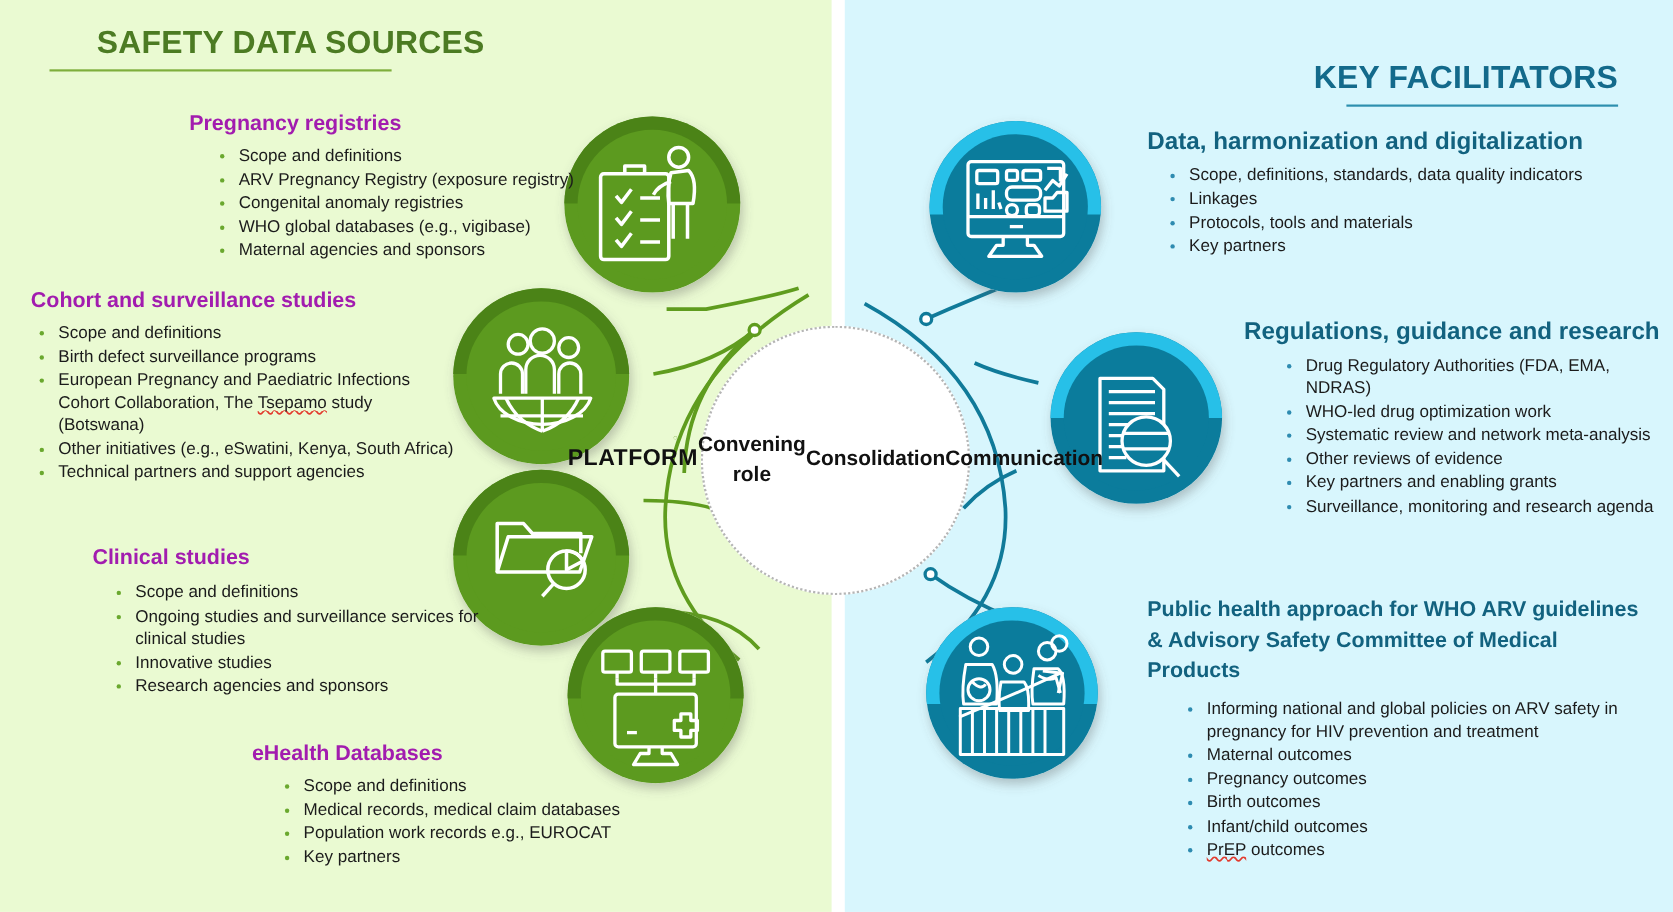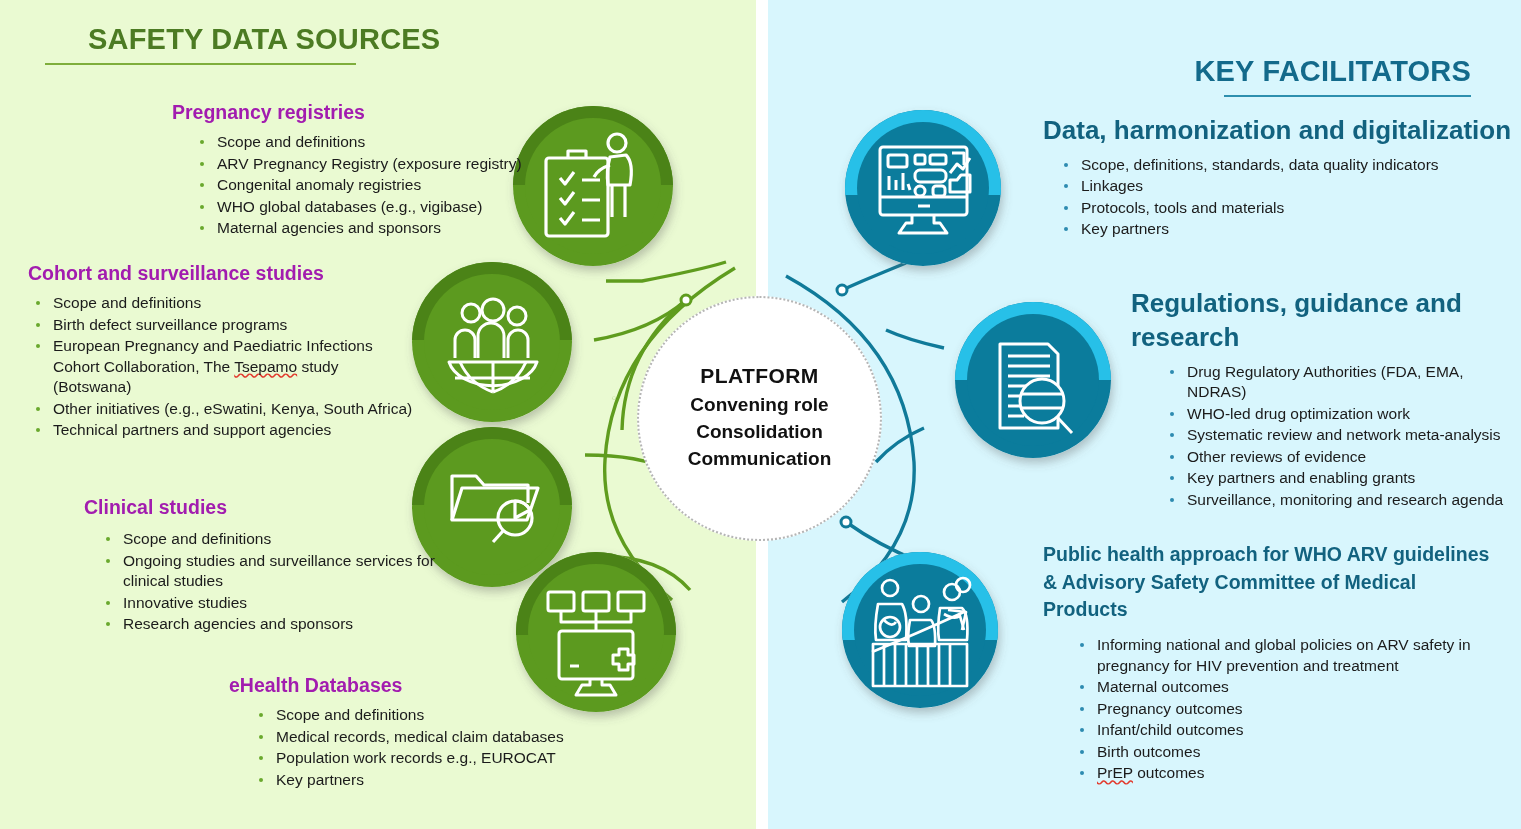--- a/index.html
+++ b/index.html
@@ -64,32 +64,32 @@
   #b-preg ul{margin-left:20px;}
 
   
   #b-data   {left:1043px;top:114px;width:470px;}
   #b-reg    {left:1131px;top:287px;width:390px;}
   #b-public {left:1043px;top:541px;width:460px;}
   #b-reg ul{margin-top:4px;margin-left:31px;}
   #b-public ul{margin-top:11px;margin-left:29px;}
   #b-data ul{margin-top:5px;margin-left:13px;}
   #b-public h3{line-height:1.42;}
-  #b-reg h3, #b-data h3{font-size:26px;}
+  #b-reg h3, #b-data h3{font-size:22px;}
   #b-public h3{font-size:19.5px;}
 
   
   svg.graphic{position:absolute;left:0;top:0;width:1521px;height:829px;pointer-events:none;}
 
   
   .hub{
     position:absolute;left:637px;top:296px;width:245px;height:245px;
     border-radius:50%;background:#ffffff;
     border:2px dotted #b5b5b5;
-    display:flex;flex-direction:column;align-items:center;justify-content:center;
+    display:flex;flex-direction:row;align-items:center;justify-content:center;
     box-sizing:border-box;
   }
   .hub .l1{font-size:21px;font-weight:bold;color:#111;letter-spacing:.4px;margin-bottom:4px;}
   .hub .l2{font-size:19px;font-weight:bold;color:#111;line-height:1.42;text-align:center;}
 </style>
 </head>
 <body>
 
 <div class="stage">
 
@@ -369,22 +369,22 @@
       <li>Surveillance, monitoring and research agenda</li>
     </ul>
   </div>
 
   <div class="block blue" id="b-public">
     <h3>Public health approach for WHO ARV guidelines &amp;  Advisory Safety Committee of Medical Products</h3>
     <ul>
       <li>Informing national and global policies on ARV safety in pregnancy for HIV prevention and treatment</li>
       <li>Maternal outcomes</li>
       <li>Pregnancy outcomes</li>
+      <li>Birth outcomes</li>
       <li>Infant/child outcomes</li>
-      <li>Birth outcomes</li>
       <li><span class="sp">PrEP</span> outcomes</li>
     </ul>
   </div>
 
   <div class="hub">
     <div class="l1">PLATFORM</div>
     <div class="l2">Convening role</div>
     <div class="l2">Consolidation</div>
     <div class="l2">Communication</div>
   </div>

